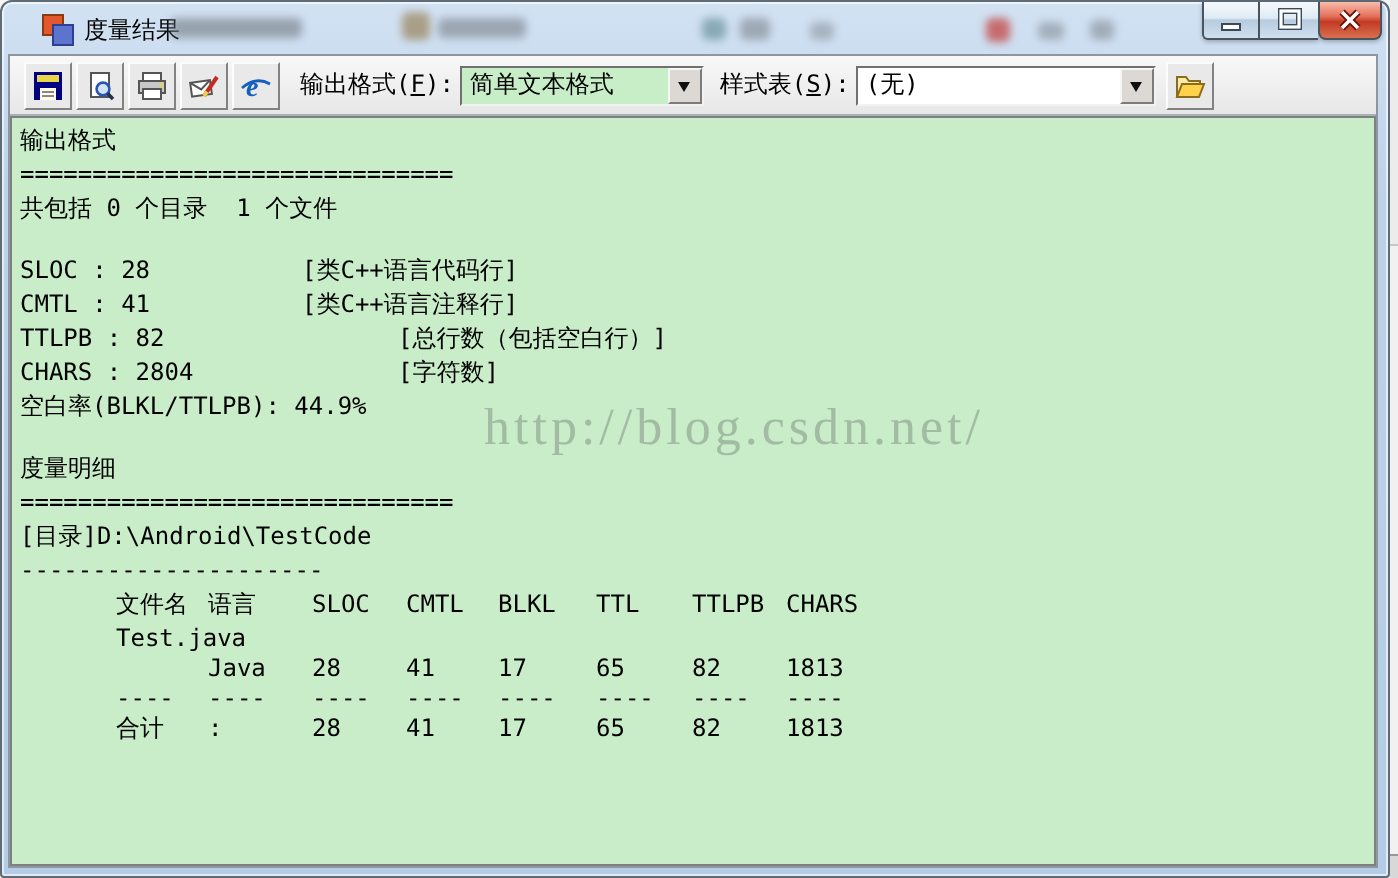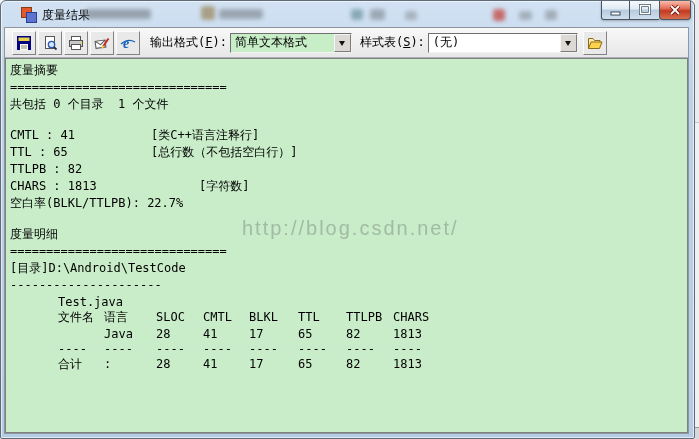--- a/index.html
+++ b/index.html
@@ -56,23 +56,23 @@
   .ln{position:relative;height:17px;line-height:15px;font-size:12px;color:#000;
       padding-left:4px;white-space:pre}
   .ln.sm{height:14px}
   .ln.tr{height:15px}
   .note{position:absolute;top:0;white-space:pre}
   .na{left:145px}
   .nb{left:193px}
   .cell{position:absolute;top:0;white-space:pre}
   .c0{left:52px}.c1{left:98px}.c2{left:150px}.c3{left:197px}
   .c4{left:243px}.c5{left:292px}.c6{left:340px}.c7{left:387px}
-  .watermark{position:absolute;left:236px;top:158px;
-             font-family:Liberation Sans, sans-serif;
-             font-size:20px;letter-spacing:2px;color:rgba(122,140,126,.5);white-space:nowrap}
+  .watermark{position:absolute;left:236px;top:140px;
+             font-family:Liberation Serif, serif;
+             font-size:26px;letter-spacing:2px;color:rgba(122,140,126,.5);white-space:nowrap}
   
   .strip{position:absolute;left:695px;top:0;width:4px;height:439px;background:#f1f1f1}
   .strip .seg1{position:absolute;left:0;top:0;width:4px;height:122px;background:#ececec;border-bottom:1px solid #c6c6c6}
   .strip .seg2{position:absolute;left:0;top:427px;width:4px;height:12px;background:#d8d8d8;border-top:1px solid #979797}
 </style>
 </head>
 <body>
 
 <div class="window">
 
@@ -178,51 +178,51 @@
 
       <button class="tbtn" style="margin-left:5px">
         <svg width="16" height="16">
           <path d="M1.5,13.5 L1.5,3.5 L6,3.5 L7.5,5.5 L13,5.5 L13,7" fill="#ffe9a8" stroke="#8a6d1a"></path>
           <path d="M1.5,13.5 L4,7 L15,7 L12.5,13.5 Z" fill="#ffd24d" stroke="#8a6d1a"></path>
         </svg>
       </button>
     </div>
 
     <div class="content">
-      <div class="ln"><span>度量摘要</span></div>
+      <div class="ln"><span>输出格式</span></div>
       <div class="ln"><span>==============================</span></div>
       <div class="ln"><span>共包括 0 个目录  1 个文件</span></div>
       <div class="ln sm"></div>
 
+      <div class="ln"><span>SLOC : 28</span><span class="note na">[类C++语言代码行]</span></div>
       <div class="ln"><span>CMTL : 41</span><span class="note na">[类C++语言注释行]</span></div>
-      <div class="ln"><span>TTL : 65</span><span class="note na">[总行数（不包括空白行）]</span></div>
-      <div class="ln"><span>TTLPB : 82</span></div>
-      <div class="ln"><span>CHARS : 1813</span><span class="note nb">[字符数]</span></div>
-      <div class="ln"><span>空白率(BLKL/TTLPB): 22.7%</span></div>
+      <div class="ln"><span>TTLPB : 82</span><span class="note nb">[总行数（包括空白行）]</span></div>
+      <div class="ln"><span>CHARS : 2804</span><span class="note nb">[字符数]</span></div>
+      <div class="ln"><span>空白率(BLKL/TTLPB): 44.9%</span></div>
       <div class="ln sm"></div>
 
       <div class="ln"><span>度量明细</span></div>
       <div class="ln"><span>==============================</span></div>
       <div class="ln"><span>[目录]D:\Android\TestCode</span></div>
       <div class="ln"><span>---------------------</span></div>
 
-      <div class="ln tr">
-        <span class="cell c0">Test.java</span>
-      </div>
       <div class="ln">
         <span class="cell c0">文件名</span>
         <span class="cell c1">语言</span>
         <span class="cell c2">SLOC</span>
         <span class="cell c3">CMTL</span>
         <span class="cell c4">BLKL</span>
         <span class="cell c5">TTL</span>
         <span class="cell c6">TTLPB</span>
         <span class="cell c7">CHARS</span>
       </div>
       <div class="ln tr">
+        <span class="cell c0">Test.java</span>
+      </div>
+      <div class="ln tr">
         <span class="cell c1">Java</span>
         <span class="cell c2">28</span>
         <span class="cell c3">41</span>
         <span class="cell c4">17</span>
         <span class="cell c5">65</span>
         <span class="cell c6">82</span>
         <span class="cell c7">1813</span>
       </div>
       <div class="ln tr">
         <span class="cell c0">----</span>

